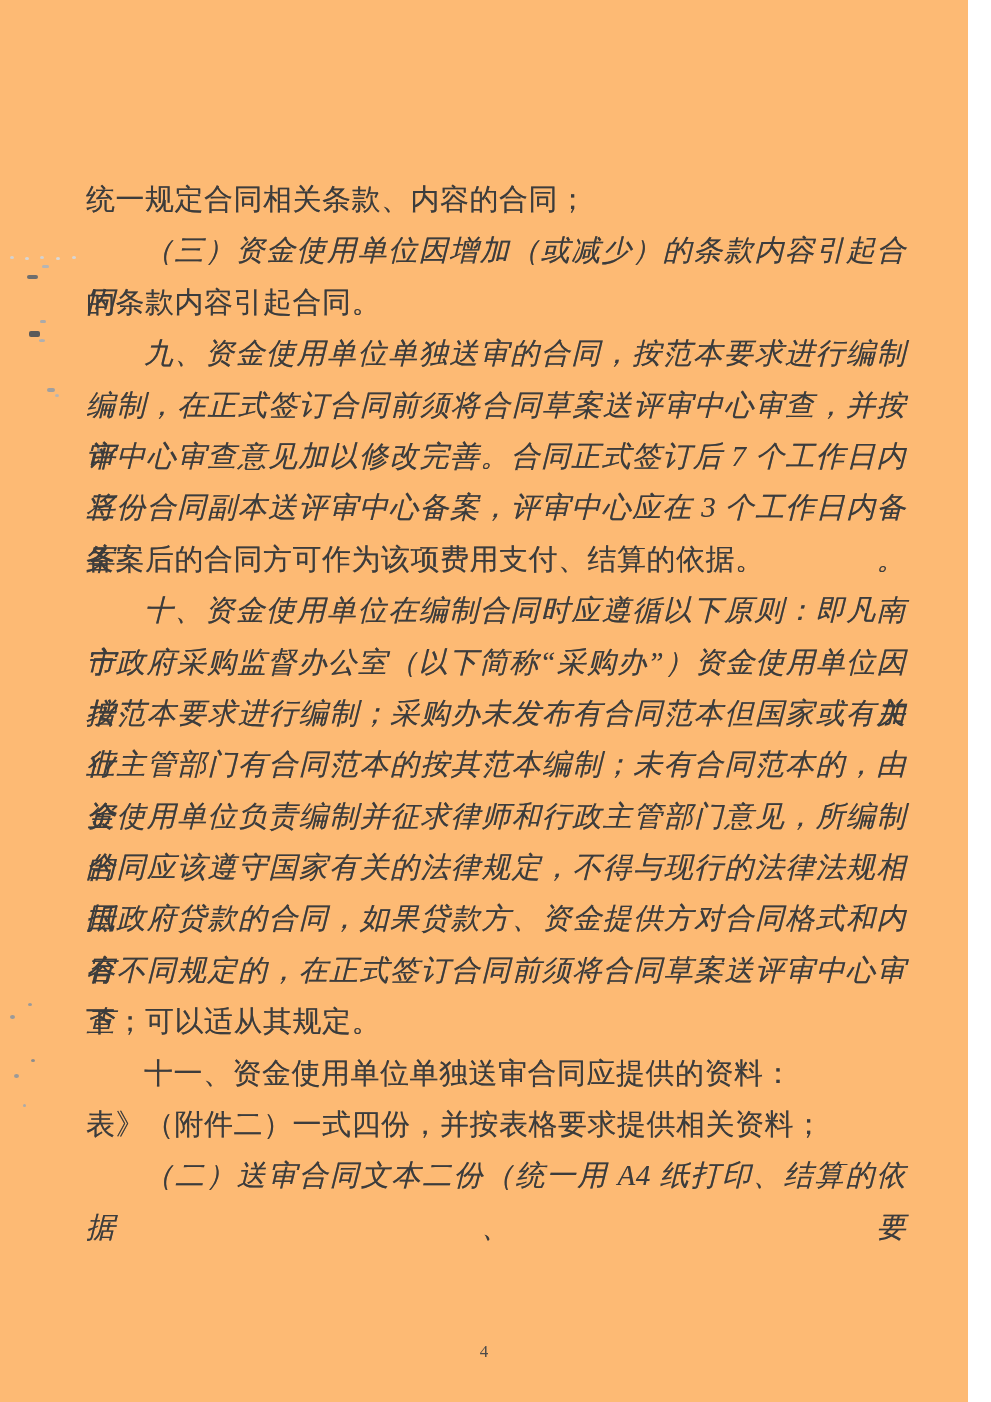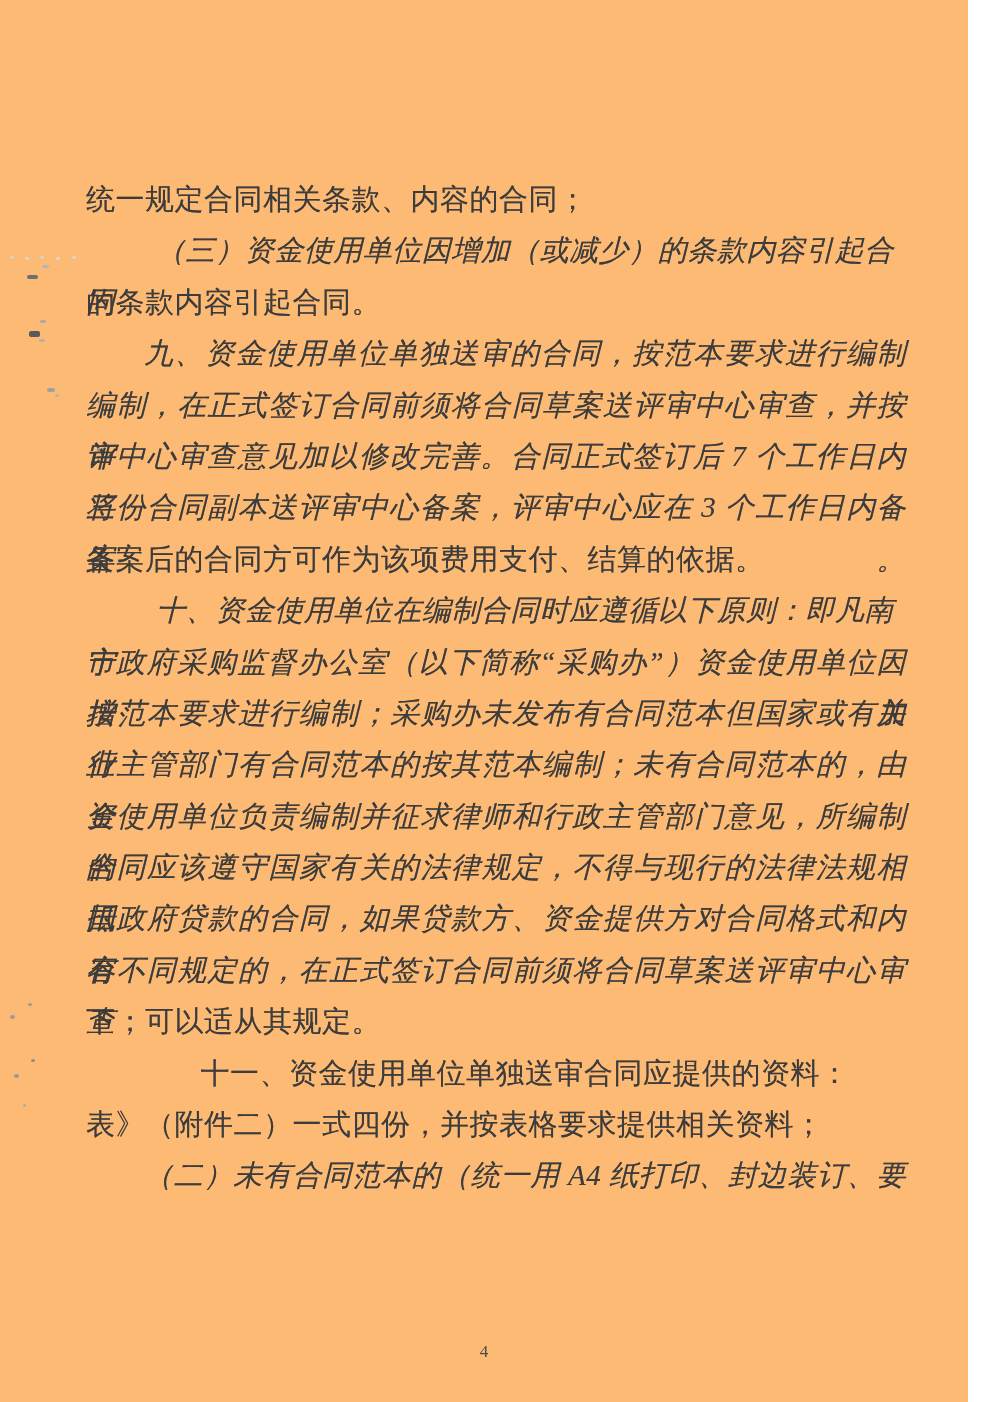--- a/index.html
+++ b/index.html
@@ -28,21 +28,21 @@
     white-space: nowrap;
     text-shadow: 0 0 0.5px rgba(60,60,60,0.55);
     text-align: left;
   }
   .line.fill {
     white-space: normal;
     text-align: justify;
     text-align-last: justify;
     font-style: italic;
   }
-  .line.indent { text-indent: 58px; text-align: center; }
+  .line.indent { text-indent: 58px; }
   .page-number {
     position: absolute;
     top: 1342px; left: 0;
     width: 100%;
     text-align: center;
     font-size: 17px;
     color: #4a4a4a;
   }
   .speck {
     position: absolute;
@@ -87,17 +87,17 @@
     <div class="line fill">市政府采购监督办公室（以下简称“采购办”）资金使用单位因增加</div>
     <div class="line fill">按范本要求进行编制；采购办未发布有合同范本但国家或有关行</div>
     <div class="line fill">业主管部门有合同范本的按其范本编制；未有合同范本的，由资</div>
     <div class="line fill">金使用单位负责编制并征求律师和行政主管部门意见，所编制的</div>
     <div class="line fill">合同应该遵守国家有关的法律规定，不得与现行的法律法规相抵</div>
     <div class="line fill">国政府贷款的合同，如果贷款方、资金提供方对合同格式和内容</div>
     <div class="line fill">有不同规定的，在正式签订合同前须将合同草案送评审中心审查</div>
     <div class="line">下；可以适从其规定。</div>
     <div class="line indent">十一、资金使用单位单独送审合同应提供的资料：</div>
     <div class="line">表》（附件二）一式四份，并按表格要求提供相关资料；</div>
-    <div class="line indent fill">（二）未有合同范本的（统一用 A4 纸打印、封边装订、要</div>
+    <div class="line indent fill">（二）送审合同文本二份（统一用 A4 纸打印、结算的依据、要</div>
   </div>
 
   <div class="page-number">4</div>
 </div>
 
 </body></html>

